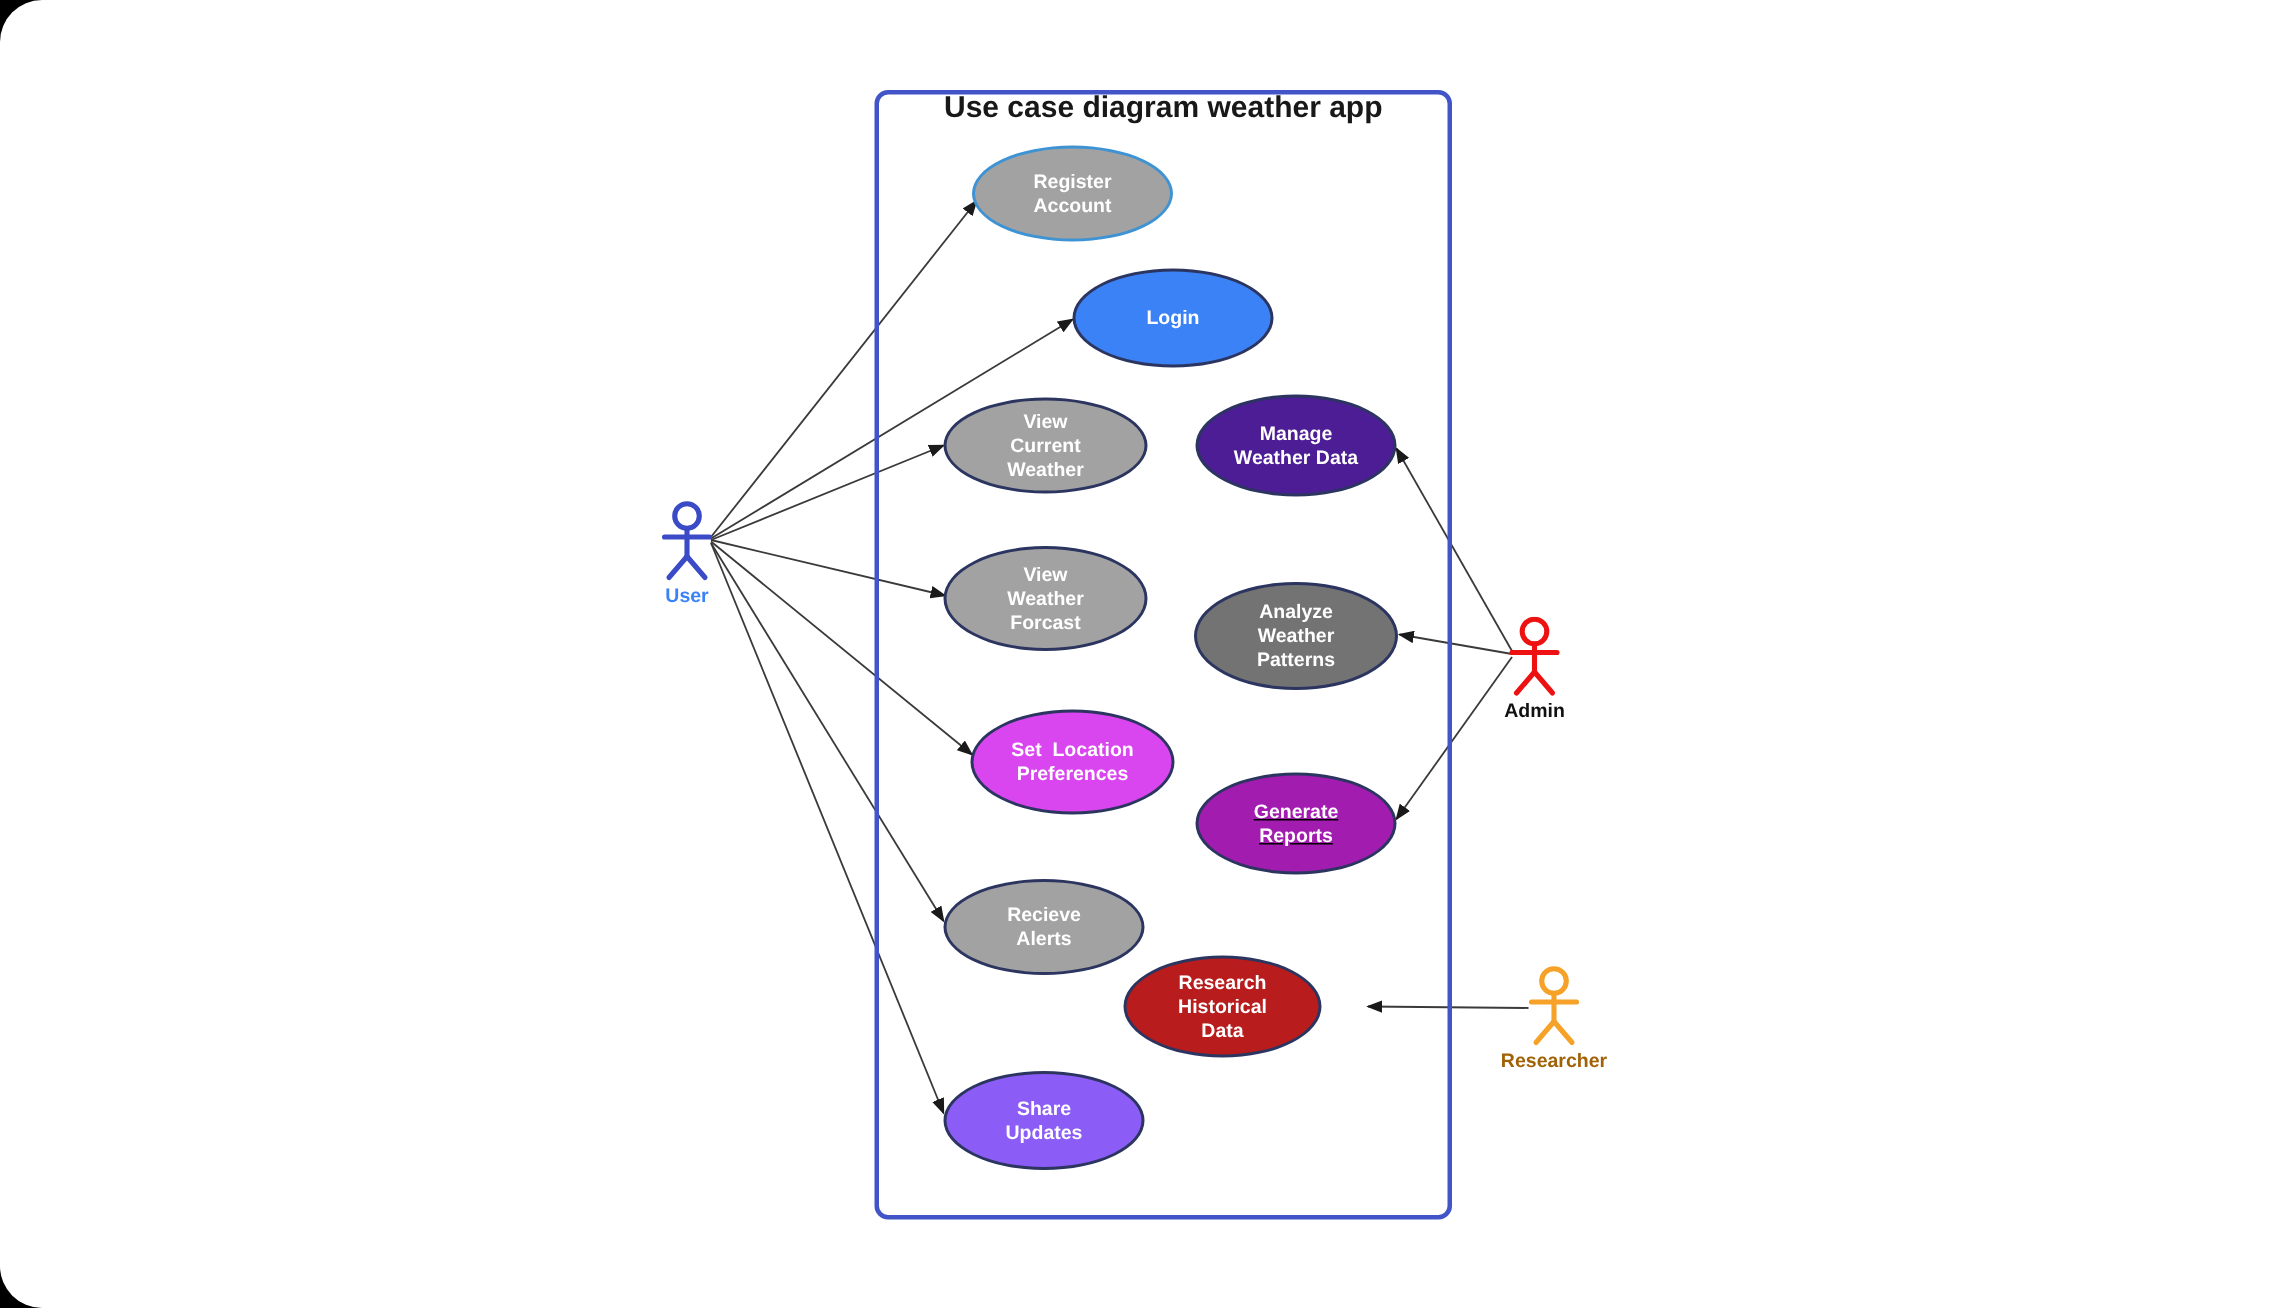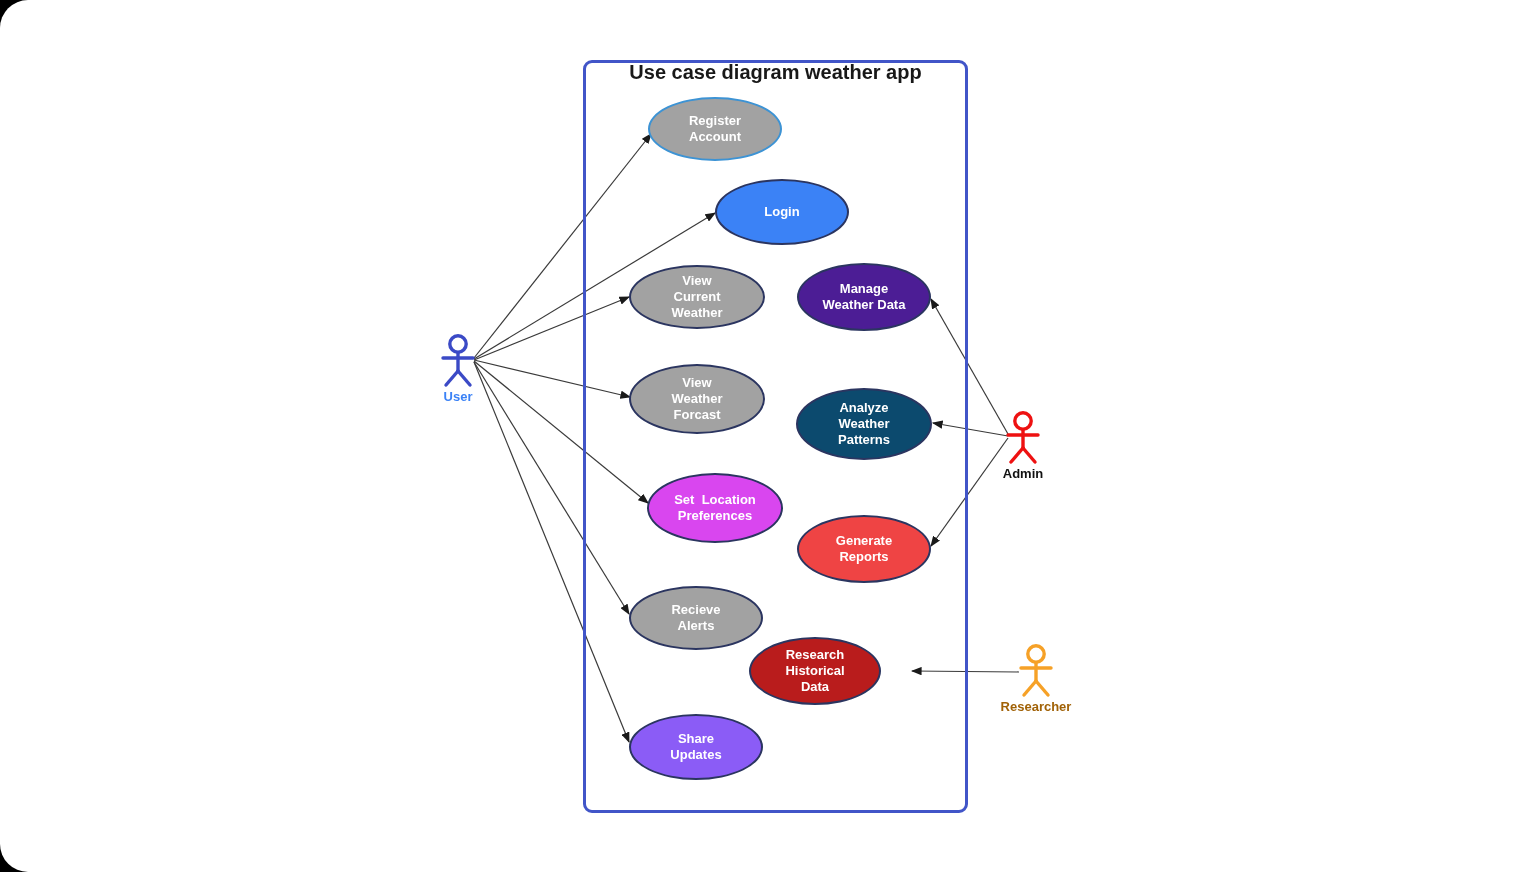--- a/index.html
+++ b/index.html
@@ -120,34 +120,34 @@
           <div class="uc-line">Weather Data</div>
         </div>
       </div>
       <div class="usecase" style="left: 629px; top: 364px; width: 136px; height: 70px; background: rgb(162, 162, 162); border: 2.5px solid rgb(43, 53, 96);">
         <div class="uc-label">
           <div class="uc-line">View</div>
           <div class="uc-line">Weather</div>
           <div class="uc-line">Forcast</div>
         </div>
       </div>
-      <div class="usecase" style="left: 796px; top: 388px; width: 136px; height: 72px; background: #0c4a6e; border: 2.5px solid rgb(43, 53, 96);">
+      <div class="usecase" style="left: 796px; top: 388px; width: 136px; height: 72px; background: #737373; border: 2.5px solid rgb(43, 53, 96);">
         <div class="uc-label">
           <div class="uc-line">Analyze</div>
           <div class="uc-line">Weather</div>
           <div class="uc-line">Patterns</div>
         </div>
       </div>
       <div class="usecase" style="left: 647px; top: 473px; width: 136px; height: 70px; background: #d946ef; border: 2.5px solid rgb(43, 53, 96);">
         <div class="uc-label">
           <div class="uc-line">Set  Location</div>
           <div class="uc-line">Preferences</div>
         </div>
       </div>
-      <div class="usecase" style="left: 797px; top: 515px; width: 134px; height: 68px; background: #ef4444; border: 2.5px solid rgb(43, 53, 96);">
+      <div class="usecase" style="left: 797px; top: 515px; width: 134px; height: 68px; background: #a21caf; border: 2.5px solid rgb(43, 53, 96); text-decoration: underline;">
         <div class="uc-label">
           <div class="uc-line">Generate</div>
           <div class="uc-line">Reports</div>
         </div>
       </div>
       <div class="usecase" style="left: 629px; top: 586px; width: 134px; height: 64px; background: rgb(162, 162, 162); border: 2.5px solid rgb(43, 53, 96);">
         <div class="uc-label">
           <div class="uc-line">Recieve</div>
           <div class="uc-line">Alerts</div>
         </div>

